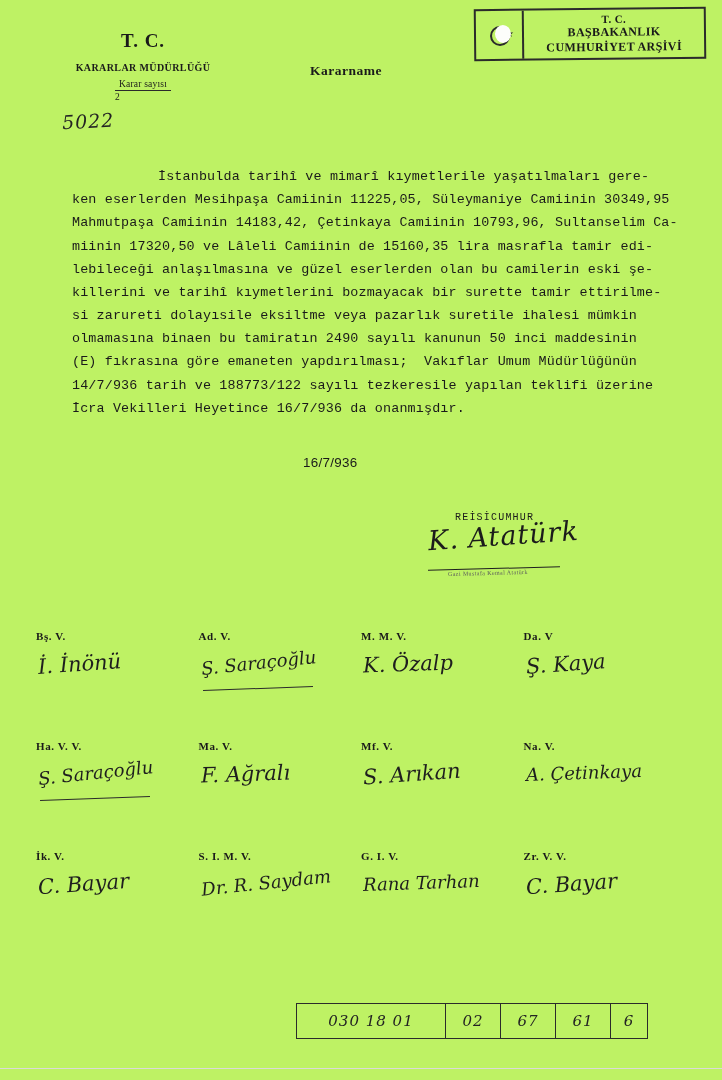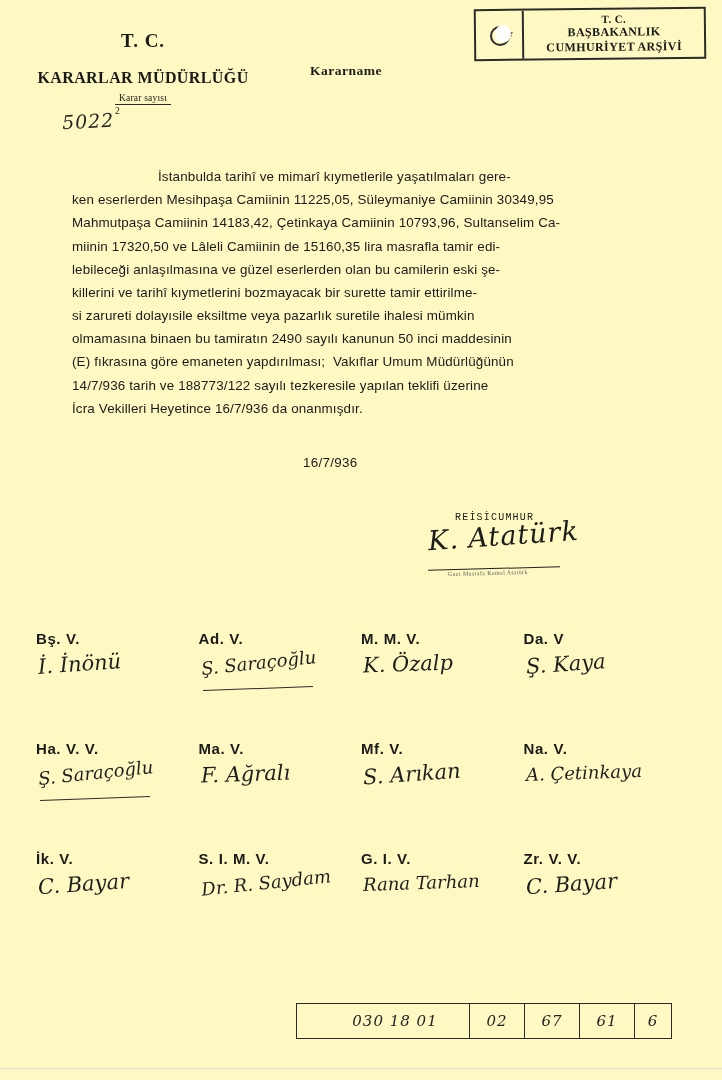--- a/index.html
+++ b/index.html
@@ -11,21 +11,21 @@
     width: 722px;
     height: 1080px;
     position: relative;
     font-family: "Liberation Serif", serif;
     color: #1a1a1a;
     overflow: hidden;
   }
   .page {
     position: absolute;
     inset: 0;
-    background: #fef9c3;
+    background: #bef264;
   }
   
   .stamp {
     position: absolute;
     top: 8px;
     left: 474px;
     width: 228px;
     height: 48px;
     border: 2px solid #2b2b2b;
     display: flex;
@@ -94,24 +94,24 @@
     font-weight: 700;
     letter-spacing: 1px;
   }
   .lh-basvekalet {
     font-size: 13px;
     font-weight: 700;
     letter-spacing: 0.6px;
     margin-top: 2px;
   }
   .lh-kararlar {
-    font-size: 16px;
+    font-size: 10px;
     font-weight: 700;
     letter-spacing: 0.4px;
-    margin-top: 17px;
+    margin-top: 10px;
   }
   .lh-karar-wrap {
     display: inline-block;
     text-align: left;
   }
   .lh-karar-sayisi {
     font-size: 9.5px;
     letter-spacing: 0.2px;
     border-bottom: 1px solid #2b2b2b;
     padding: 0 4px 1px 4px;
@@ -150,20 +150,21 @@
     left: 72px;
     width: 565px;
     font-family: "Liberation Sans", sans-serif;
     font-size: 13.4px;
     letter-spacing: 0.15px;
   }
   .body-text p {
     margin: 0 0 9.5px 0;
     line-height: 1.02;
     white-space: pre;
+    font-family: Liberation Mono, monospace;
   }
   .body-text p:first-child { text-indent: 0; }
 
   .date-line {
     position: absolute;
     top: 455px;
     left: 303px;
     font-family: "Liberation Sans", sans-serif;
     font-size: 13.4px;
     letter-spacing: 0.3px;
@@ -219,22 +220,22 @@
   }
   .sig-row {
     display: flex;
     height: 110px;
   }
   .sig-cell {
     width: 25%;
     position: relative;
   }
   .sig-label {
-    font-family: Liberation Sans, sans-serif;
-    font-size: 15px;
+    font-family: Liberation Serif, serif;
+    font-size: 11px;
     font-weight: 700;
     letter-spacing: 0.6px;
   }
   .sig-mark {
     position: absolute;
     top: 22px;
     left: 2px;
     font-family: "DejaVu Serif", serif;
     font-style: italic;
     font-size: 21px;
@@ -258,21 +259,20 @@
   .ref-boxes {
     position: absolute;
     top: 1003px;
     left: 296px;
     display: flex;
     height: 34px;
     border: 1.6px solid #2b2b2b;
     font-family: "DejaVu Serif", serif;
     font-size: 15px;
     color: #232323;
-    padding-left: 24px;
   }
   .ref-cell {
     border-right: 1.6px solid #2b2b2b;
     display: flex;
     align-items: center;
     justify-content: center;
     font-style: italic;
     letter-spacing: 1px;
   }
   .ref-cell:last-child { border-right: none; }

